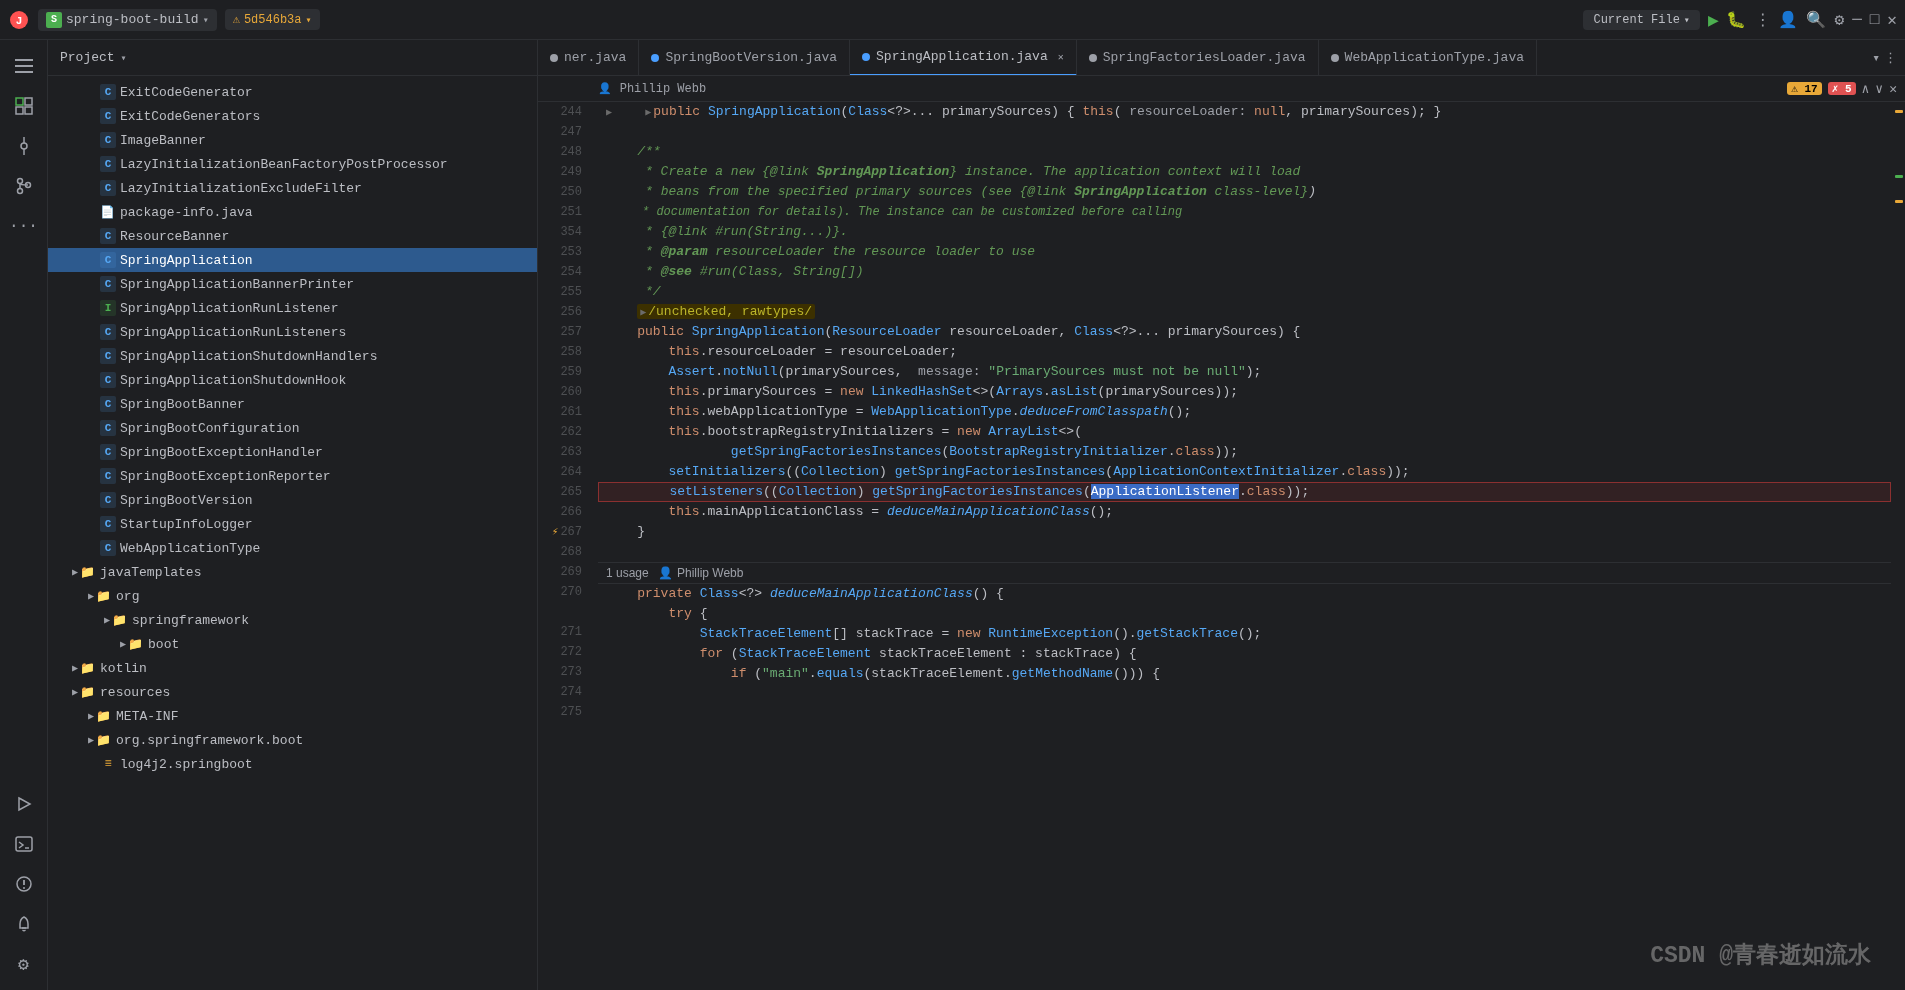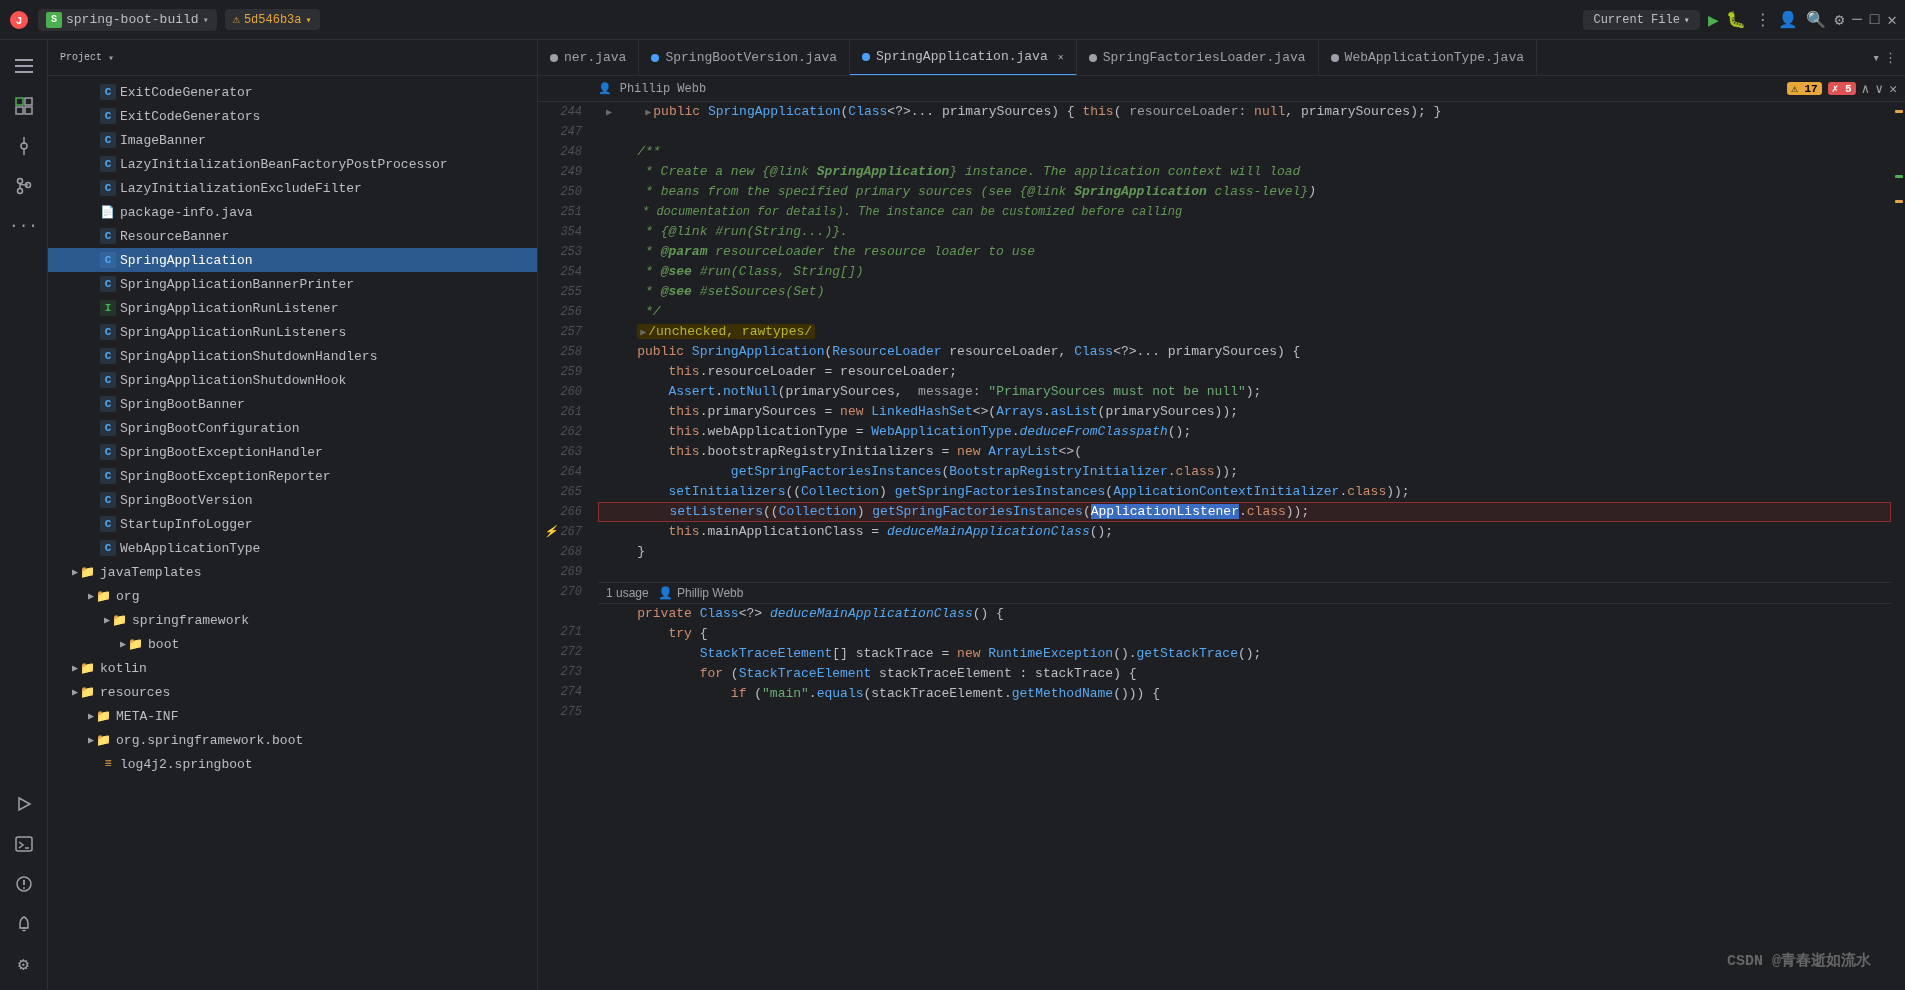--- a/index.html
+++ b/index.html
@@ -47,39 +47,39 @@
     .tab .tab-close { font-size: 10px; color: #9da0a8; margin-left: 4px; }
     .tab .tab-dot { width: 8px; height: 8px; border-radius: 50%; }
     .tab .tab-dot.blue { background: #4a9eff; }
     .tab .tab-dot.gray { background: #9da0a8; }
     .tab-overflow { display: flex; align-items: center; padding: 0 8px; gap: 4px; color: #9da0a8; cursor: pointer; margin-left: auto; }
 
     .editor-content { flex: 1; display: flex; overflow: hidden; background: #1e1f22; }
 
     
     .gutter { width: 60px; background: #1e1f22; padding: 0 8px 0 0; text-align: right; color: #4d4f52; font-size: 12px; line-height: 20px; flex-shrink: 0; user-select: none; padding-top: 0; overflow: hidden; }
-    .gutter-line { height: 20px; display: flex; align-items: center; justify-content: flex-end; padding-right: 8px; font-style: italic; }
+    .gutter-line { height: 20px; display: flex; align-items: center; justify-content: flex-end; padding-right: 8px; }
 
     
     .kw { color: #cf8e6d; } 
     .fn { color: #56a8f5; } 
     .cls { color: #56a8f5; } 
     .str { color: #6aab73; } 
     .param { color: #bcbec4; }
     .type { color: #56a8f5; }
     .highlight-sel { background: #3a6bc5; color: #ffffff; }
     .javadoc { color: #629755; font-style: italic; }
     .javadoc-tag { color: #629755; font-weight: bold; font-style: italic; }
     .javadoc-link { color: #629755; font-style: italic; }
 
     
     .right-gutter { width: 14px; background: #1e1f22; flex-shrink: 0; position: relative; }
 
     
-    .watermark { position: absolute; bottom: 20px; right: 20px; font-size: 15px; color: rgba(150,150,150,0.6); font-weight: bold; pointer-events: none; z-index: 100; }
+    .watermark { position: absolute; bottom: 20px; right: 20px; font-size: 23px; color: rgba(150,150,150,0.6); font-weight: bold; pointer-events: none; z-index: 100; }
 
     
     .fold-btn { color: #6b6b6b; font-size: 10px; margin-right: 2px; cursor: pointer; }
 
     
     .warn-count { background: #e8a838; color: #000; border-radius: 3px; padding: 0 4px; font-size: 11px; font-weight: bold; }
     .err-count { background: #e05252; color: #fff; border-radius: 3px; padding: 0 4px; font-size: 11px; font-weight: bold; }
   </style>
 </head>
 <body>
@@ -177,21 +177,21 @@
           <path d="M9 2 Q13 4 13 9 L13 13 L5 13 L5 9 Q5 4 9 2Z" fill="none" stroke="#9da0a8" stroke-width="1.5"></path>
           <line x1="7" y1="13" x2="11" y2="13" stroke="#9da0a8" stroke-width="1.5"></line>
           <path d="M7.5 15 Q9 16.5 10.5 15" fill="none" stroke="#9da0a8" stroke-width="1.2"></path>
         </svg>
     </div>
     <div class="left-icon">⚙</div>
   </div>
 
   <div class="sidebar">
     <div class="sidebar-header">
-      <span style="font-size:10px;font-weight:500;color:#bcbec4;">Project</span>
+      <span style="font-size:13px;font-weight:500;color:#bcbec4;">Project</span>
       <span style="font-size:10px;color:#9da0a8;">▾</span>
     </div>
     <div class="sidebar-tree" id="sidebar-tree">
         <div class="tree-item">
           <span style="display:inline-block;width:36px;"></span>
           <span style="width:12px;display:inline-block;"></span>
           <span class="item-icon" style="color:#56a8f5;font-size:11px;font-weight:bold;background:rgba(86,168,245,0.15);border-radius:2px;padding:0 2px;">C</span>
           <span class="item-label">ExitCodeGenerator</span>
         </div>
         <div class="tree-item">
@@ -510,21 +510,20 @@
           <div id="code-container">
               <div style="height: 20px; display: flex; align-items: center; padding-left: 8px; white-space: pre; font-size: 13px; line-height: 20px;"><span style="font-family: &quot;Courier New&quot;, monospace;"><span class="fold-btn">▶</span><span>&nbsp;&nbsp;&nbsp;&nbsp;</span><span class="fold-btn">▶</span><span class="kw">public</span> <span class="fn">SpringApplication</span>(<span class="type">Class</span>&lt;?&gt;... <span class="param">primarySources</span>) { <span class="kw">this</span>( <span style="color:#9da0a8">resourceLoader:</span> <span class="kw">null</span>, <span class="param">primarySources</span>); }</span></div>
               <div style="height: 20px;"></div>
               <div style="height: 20px; display: flex; align-items: center; padding-left: 8px; white-space: pre; font-size: 13px; line-height: 20px;"><span style="font-family: &quot;Courier New&quot;, monospace;"><span>&nbsp;&nbsp;&nbsp;&nbsp;</span><span class="javadoc">/**</span></span></div>
               <div style="height: 20px; display: flex; align-items: center; padding-left: 8px; white-space: pre; font-size: 13px; line-height: 20px;"><span style="font-family: &quot;Courier New&quot;, monospace;"><span>&nbsp;&nbsp;&nbsp;&nbsp;</span><span class="javadoc"> * Create a new {<span class="javadoc-link">@link</span> <span style="font-style:italic;font-weight:bold;color:#629755;">SpringApplication</span>} instance. <em>The application context will load</em></span></span></div>
               <div style="height: 20px; display: flex; align-items: center; padding-left: 8px; white-space: pre; font-size: 13px; line-height: 20px;"><span style="font-family: &quot;Courier New&quot;, monospace;"><span>&nbsp;&nbsp;&nbsp;&nbsp;</span><span class="javadoc"> * <em>beans from the specified primary sources (see {<span class="javadoc-link">@link</span> <span style="font-style:italic;font-weight:bold;color:#629755;">SpringApplication</span> class-level}</em></span><em>)</em></span></div>
               <div style="height: 20px; display: flex; align-items: center; padding-left: 8px; white-space: pre; font-size: 12px; line-height: 20px;"><span style="font-family: &quot;Courier New&quot;, monospace;"><span>&nbsp;&nbsp;&nbsp;&nbsp;</span><span class="javadoc"> * <em>documentation for details). The instance can be customized before calling</em></span></span></div>
               <div style="height: 20px; display: flex; align-items: center; padding-left: 8px; white-space: pre; font-size: 13px; line-height: 20px;"><span style="font-family: &quot;Courier New&quot;, monospace;"><span>&nbsp;&nbsp;&nbsp;&nbsp;</span><span class="javadoc"> * <em>{<span class="javadoc-link">@link</span> #run(String...)}.</em></span></span></div>
               <div style="height: 20px; display: flex; align-items: center; padding-left: 8px; white-space: pre; font-size: 13px; line-height: 20px;"><span style="font-family: &quot;Courier New&quot;, monospace;"><span>&nbsp;&nbsp;&nbsp;&nbsp;</span><span class="javadoc"> * <span class="javadoc-tag">@param</span> <em>resourceLoader the resource loader to use</em></span></span></div>
               <div style="height: 20px; display: flex; align-items: center; padding-left: 8px; white-space: pre; font-size: 13px; line-height: 20px;"><span style="font-family: &quot;Courier New&quot;, monospace;"><span>&nbsp;&nbsp;&nbsp;&nbsp;</span><span class="javadoc"> * <span class="javadoc-tag">@see</span> <em>#run(Class, String[])</em></span></span></div>
-              <div style="height: 20px; display: flex; align-items: center; padding-left: 8px; white-space: pre; font-size: 13px; line-height: 20px;"><span style="font-family: &quot;Courier New&quot;, monospace;"><span>&nbsp;&nbsp;&nbsp;&nbsp;</span><span class="javadoc"> * <span class="javadoc-tag">@see</span> <em>#setSources(Set)</em></span></span></div>
               <div style="height: 20px; display: flex; align-items: center; padding-left: 8px; white-space: pre; font-size: 13px; line-height: 20px;"><span style="font-family: &quot;Courier New&quot;, monospace;"><span>&nbsp;&nbsp;&nbsp;&nbsp;</span><span class="javadoc"> */</span></span></div>
               <div style="height: 20px; display: flex; align-items: center; padding-left: 8px; white-space: pre; font-size: 13px; line-height: 20px;"><span style="font-family: &quot;Courier New&quot;, monospace;"><span>&nbsp;&nbsp;&nbsp;&nbsp;</span><span style="background:#3c3000;color:#bbb529;border-radius:2px;padding:0 3px;"><span class="fold-btn">▶</span>/unchecked, rawtypes/</span></span></div>
               <div style="height: 20px; display: flex; align-items: center; padding-left: 8px; white-space: pre; font-size: 13px; line-height: 20px;"><span style="font-family: &quot;Courier New&quot;, monospace;"><span>&nbsp;&nbsp;&nbsp;&nbsp;</span><span class="kw">public</span> <span class="fn">SpringApplication</span>(<span class="type">ResourceLoader</span> <span class="param">resourceLoader</span>, <span class="type">Class</span>&lt;?&gt;... <span class="param">primarySources</span>) {</span></div>
               <div style="height: 20px; display: flex; align-items: center; padding-left: 8px; white-space: pre; font-size: 13px; line-height: 20px;"><span style="font-family: &quot;Courier New&quot;, monospace;"><span>&nbsp;&nbsp;&nbsp;&nbsp;&nbsp;&nbsp;&nbsp;&nbsp;</span><span class="kw">this</span>.<span class="param">resourceLoader</span> = <span class="param">resourceLoader</span>;</span></div>
               <div style="height: 20px; display: flex; align-items: center; padding-left: 8px; white-space: pre; font-size: 13px; line-height: 20px;"><span style="font-family: &quot;Courier New&quot;, monospace;"><span>&nbsp;&nbsp;&nbsp;&nbsp;&nbsp;&nbsp;&nbsp;&nbsp;</span><span class="cls">Assert</span>.<span class="fn">notNull</span>(<span class="param">primarySources</span>,  <span style="color:#9da0a8">message:</span> <span class="str">"PrimarySources must not be null"</span>);</span></div>
               <div style="height: 20px; display: flex; align-items: center; padding-left: 8px; white-space: pre; font-size: 13px; line-height: 20px;"><span style="font-family: &quot;Courier New&quot;, monospace;"><span>&nbsp;&nbsp;&nbsp;&nbsp;&nbsp;&nbsp;&nbsp;&nbsp;</span><span class="kw">this</span>.<span class="param">primarySources</span> = <span class="kw">new</span> <span class="cls">LinkedHashSet</span>&lt;&gt;(<span class="cls">Arrays</span>.<span class="fn">asList</span>(<span class="param">primarySources</span>));</span></div>
               <div style="height: 20px; display: flex; align-items: center; padding-left: 8px; white-space: pre; font-size: 13px; line-height: 20px;"><span style="font-family: &quot;Courier New&quot;, monospace;"><span>&nbsp;&nbsp;&nbsp;&nbsp;&nbsp;&nbsp;&nbsp;&nbsp;</span><span class="kw">this</span>.<span class="param">webApplicationType</span> = <span class="cls">WebApplicationType</span>.<span class="fn" style="font-style:italic">deduceFromClasspath</span>();</span></div>
               <div style="height: 20px; display: flex; align-items: center; padding-left: 8px; white-space: pre; font-size: 13px; line-height: 20px;"><span style="font-family: &quot;Courier New&quot;, monospace;"><span>&nbsp;&nbsp;&nbsp;&nbsp;&nbsp;&nbsp;&nbsp;&nbsp;</span><span class="kw">this</span>.<span class="param">bootstrapRegistryInitializers</span> = <span class="kw">new</span> <span class="cls">ArrayList</span>&lt;&gt;(</span></div>
               <div style="height: 20px; display: flex; align-items: center; padding-left: 8px; white-space: pre; font-size: 13px; line-height: 20px;"><span style="font-family: &quot;Courier New&quot;, monospace;"><span>&nbsp;&nbsp;&nbsp;&nbsp;&nbsp;&nbsp;&nbsp;&nbsp;&nbsp;&nbsp;&nbsp;&nbsp;&nbsp;&nbsp;&nbsp;&nbsp;</span><span class="fn">getSpringFactoriesInstances</span>(<span class="cls">BootstrapRegistryInitializer</span>.<span class="kw">class</span>));</span></div>
               <div style="height: 20px; display: flex; align-items: center; padding-left: 8px; white-space: pre; font-size: 13px; line-height: 20px;"><span style="font-family: &quot;Courier New&quot;, monospace;"><span>&nbsp;&nbsp;&nbsp;&nbsp;&nbsp;&nbsp;&nbsp;&nbsp;</span><span class="fn">setInitializers</span>((<span class="type">Collection</span>) <span class="fn">getSpringFactoriesInstances</span>(<span class="cls">ApplicationContextInitializer</span>.<span class="kw">class</span>));</span></div>

